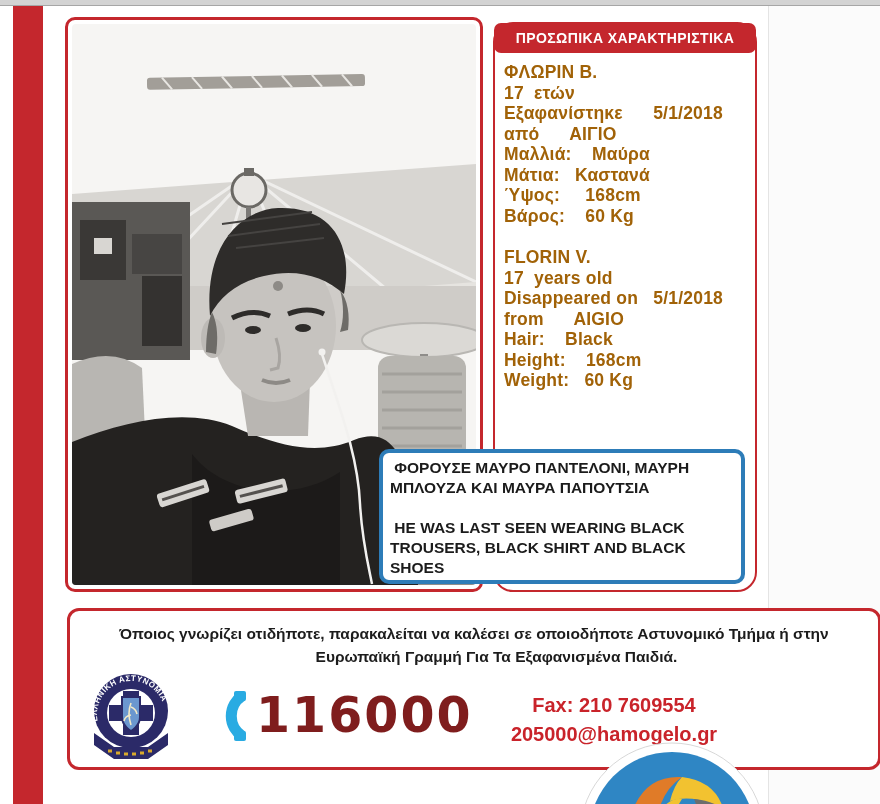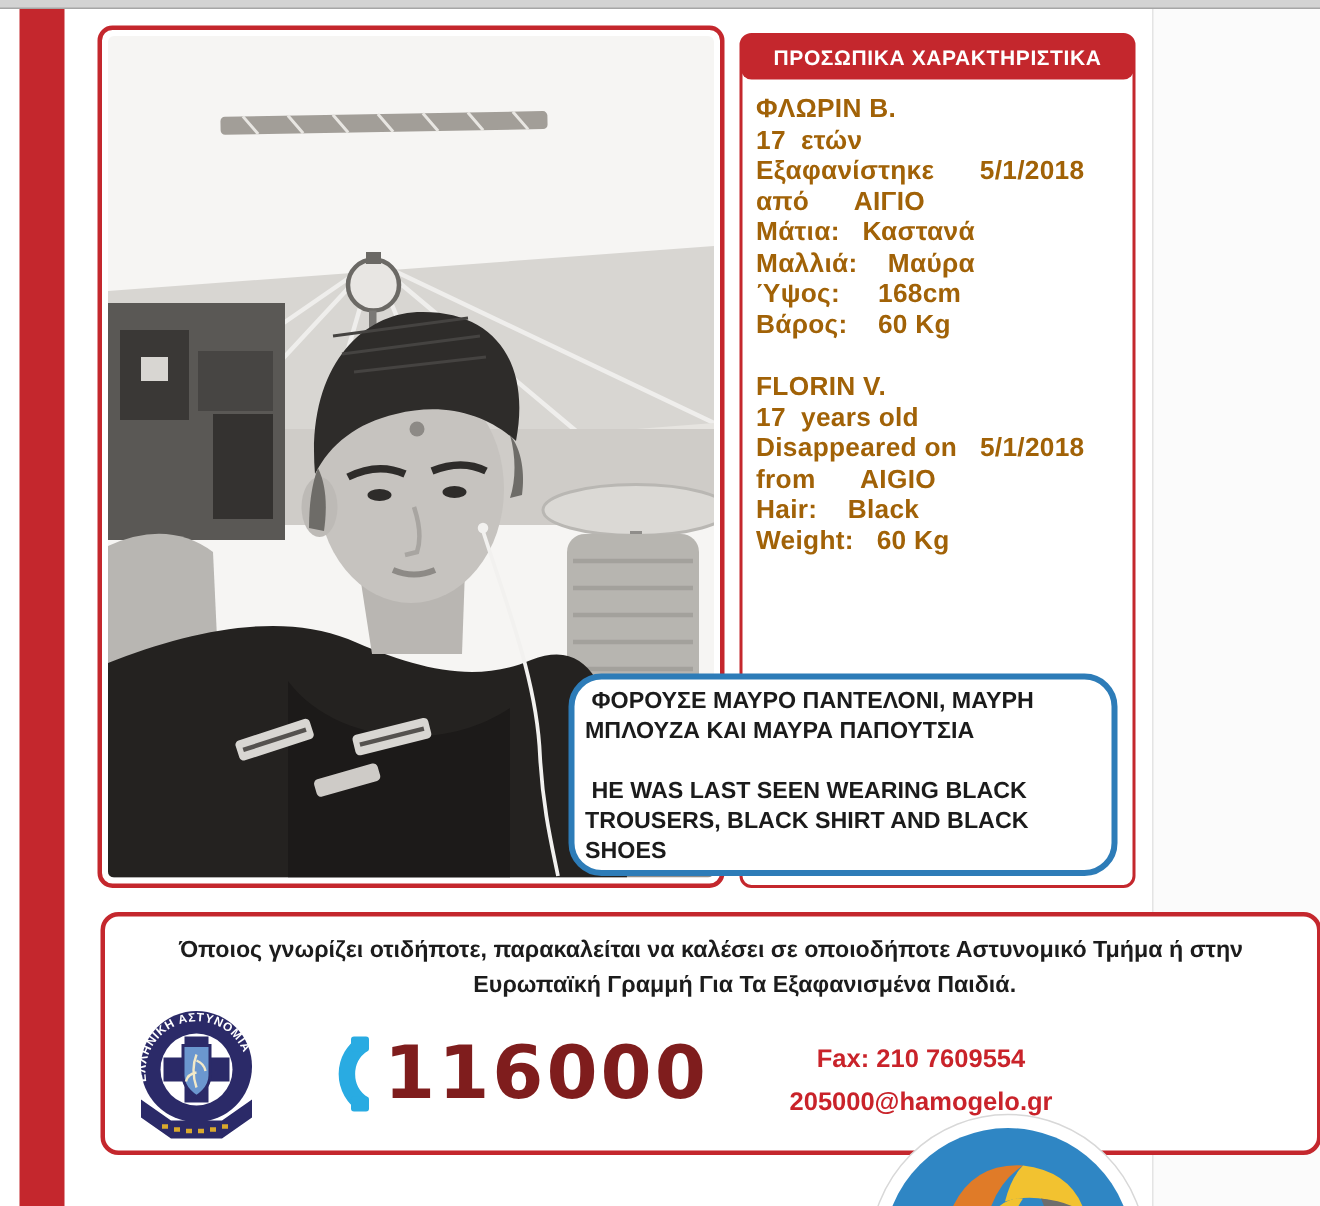--- a/index.html
+++ b/index.html
@@ -15,38 +15,38 @@
   
   .photo-frame{
     position:absolute;left:65px;top:17px;width:418px;height:575px;
     border:3px solid #c4272d;border-radius:10px;background:#fff;
     box-sizing:border-box;padding:4px;z-index:1;
   }
   .photo-frame svg{display:block;width:404px;height:561px;border-radius:4px;}
   
   .info-panel{
     position:absolute;left:493px;top:22px;width:264px;height:570px;
-    box-sizing:border-box;border:2px solid #c4272d;border-radius:8px;
+    box-sizing:border-box;border:2px solid #c4272d;border-radius:20px;
     background:#fff;z-index:1;
   }
   .info-header{
     margin:-1px;height:30px;background:#c4272d;border-radius:7px;
     color:#ffffff;font-weight:bold;font-size:14px;letter-spacing:.4px;
     display:flex;align-items:center;justify-content:center;
   }
   .info-body{padding:10px 8px 0 9px;}
   .info-line{
     font-size:17.5px;font-weight:bold;color:#a16207;line-height:20.5px;
     white-space:pre;letter-spacing:.2px;
   }
   .block-gap{height:21px;}
   
   .clothing-box{
     position:absolute;left:379px;top:449px;width:366px;height:135px;
-    box-sizing:border-box;border:4px solid #2d7cb8;border-radius:22px;
+    box-sizing:border-box;border:4px solid #2d7cb8;border-radius:10px;
     background:#fff;z-index:5;padding:5px 7px;
   }
   .clothing-par{
     font-size:15.5px;font-weight:bold;color:#1b1b1b;line-height:20px;
     white-space:pre-wrap;margin:0 0 20px 0;
   }
   
   .footer-box{
     position:absolute;left:67px;top:608px;width:814px;height:162px;
     box-sizing:border-box;border:3px solid #c4272d;border-radius:12px;
@@ -57,21 +57,21 @@
     font-size:15.5px;line-height:23px;white-space:nowrap;margin-top:11px;
   }
   .badge{position:absolute;left:16px;top:60px;width:90px;height:94px;}
   .phone-group{position:absolute;left:146px;top:76px;display:flex;align-items:center;}
   .phone-icon{width:30px;height:54px;margin-right:10px;}
   .phone-number{
     font-size:49px;font-weight:800;color:#7f1d1d;letter-spacing:2px;
     font-family:"DejaVu Sans","Liberation Sans",sans-serif;
   }
   .contact{position:absolute;left:398px;top:80px;width:292px;text-align:center;}
-  .contact-line{font-size:17px;font-weight:bold;color:#c9232a;line-height:29px;white-space:nowrap;}
+  .contact-line{font-size:20px;font-weight:bold;color:#c9232a;line-height:29px;white-space:nowrap;}
   
   .hamogelo{position:absolute;left:578px;top:741px;width:188px;height:63px;overflow:hidden;z-index:6;}
 </style>
 </head>
 <body>
 
 <div class="top-strip"></div>
 <div class="right-zone"></div>
 <div class="left-bar"></div>
 
@@ -148,32 +148,33 @@
 </div>
 
 <div class="info-panel">
   <div class="info-header">ΠΡΟΣΩΠΙΚΑ ΧΑΡΑΚΤΗΡΙΣΤΙΚΑ</div>
   <div class="info-body">
     <div>
         <div class="info-line">ΦΛΩΡΙΝ Β.</div>
         <div class="info-line">17  ετών</div>
         <div class="info-line">Εξαφανίστηκε      5/1/2018</div>
         <div class="info-line">από      ΑΙΓΙΟ</div>
+        <div class="info-line">Μαλλιά:    Μαύρα</div>
         <div class="info-line">Μάτια:   Καστανά</div>
-        <div class="info-line">Μαλλιά:    Μαύρα</div>
         <div class="info-line">Ύψος:     168cm</div>
         <div class="info-line">Βάρος:    60 Kg</div>
       </div>
     <div class="block-gap"></div>
     <div>
         <div class="info-line">FLORIN V.</div>
         <div class="info-line">17  years old</div>
         <div class="info-line">Disappeared on   5/1/2018</div>
         <div class="info-line">from      AIGIO</div>
         <div class="info-line">Hair:    Black</div>
+        <div class="info-line">Height:    168cm</div>
         <div class="info-line">Weight:   60 Kg</div>
       </div>
   </div>
 </div>
 
 <div class="clothing-box">
     <p class="clothing-par"> ΦΟΡΟΥΣΕ ΜΑΥΡΟ ΠΑΝΤΕΛΟΝΙ, ΜΑΥΡΗ ΜΠΛΟΥΖΑ ΚΑΙ ΜΑΥΡΑ ΠΑΠΟΥΤΣΙΑ</p>
     <p class="clothing-par"> HE WAS LAST SEEN WEARING BLACK TROUSERS, BLACK SHIRT AND BLACK SHOES</p>
   </div>
 

